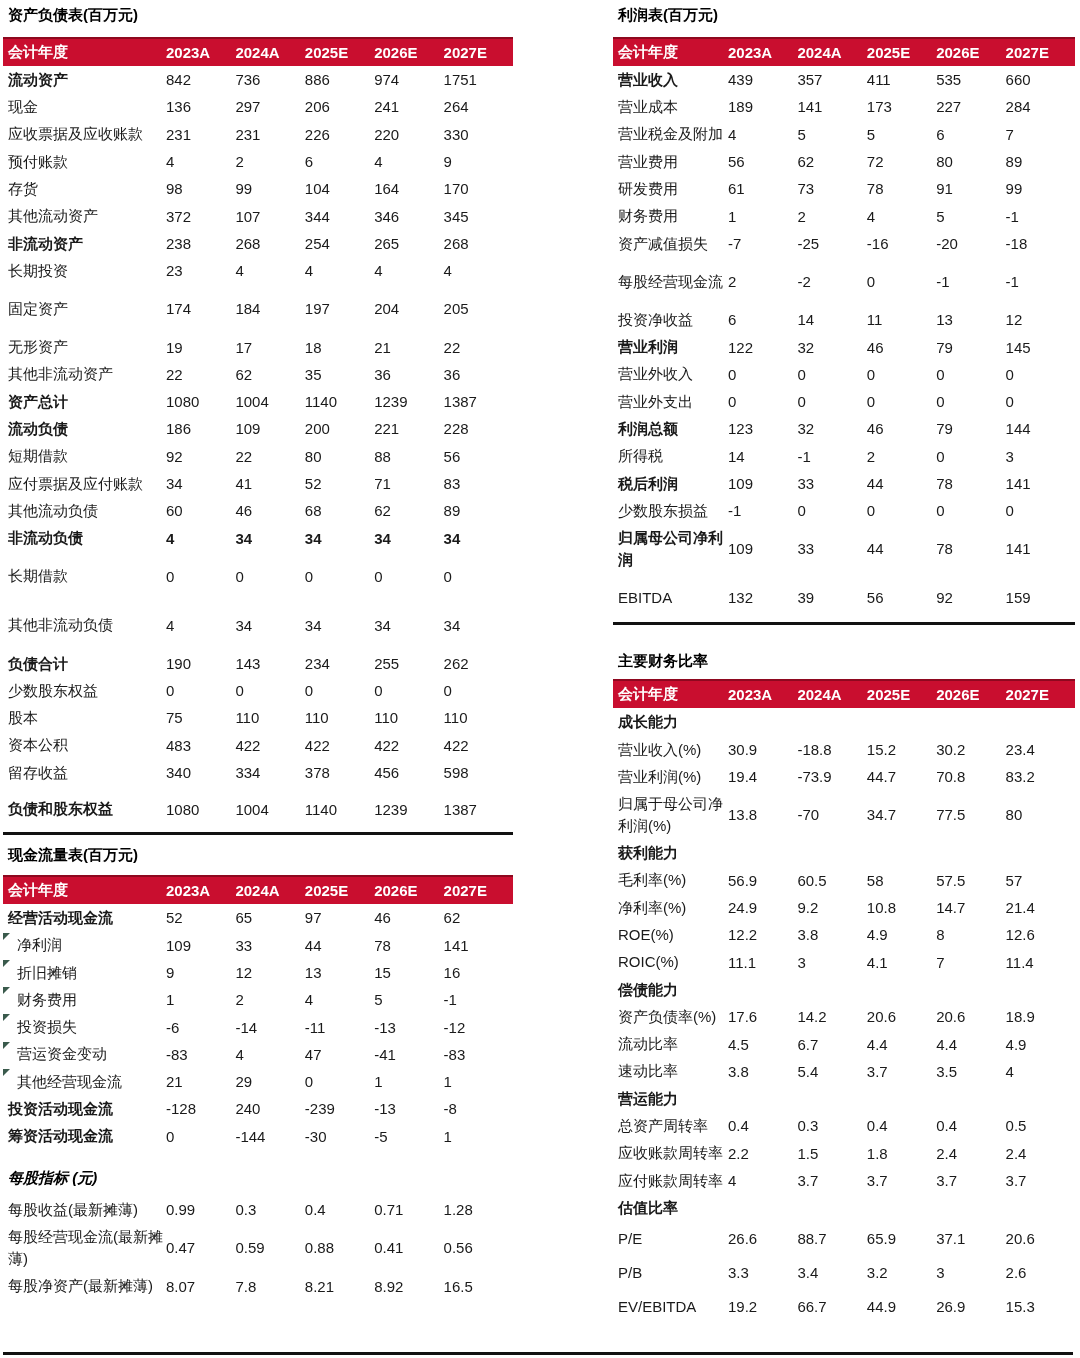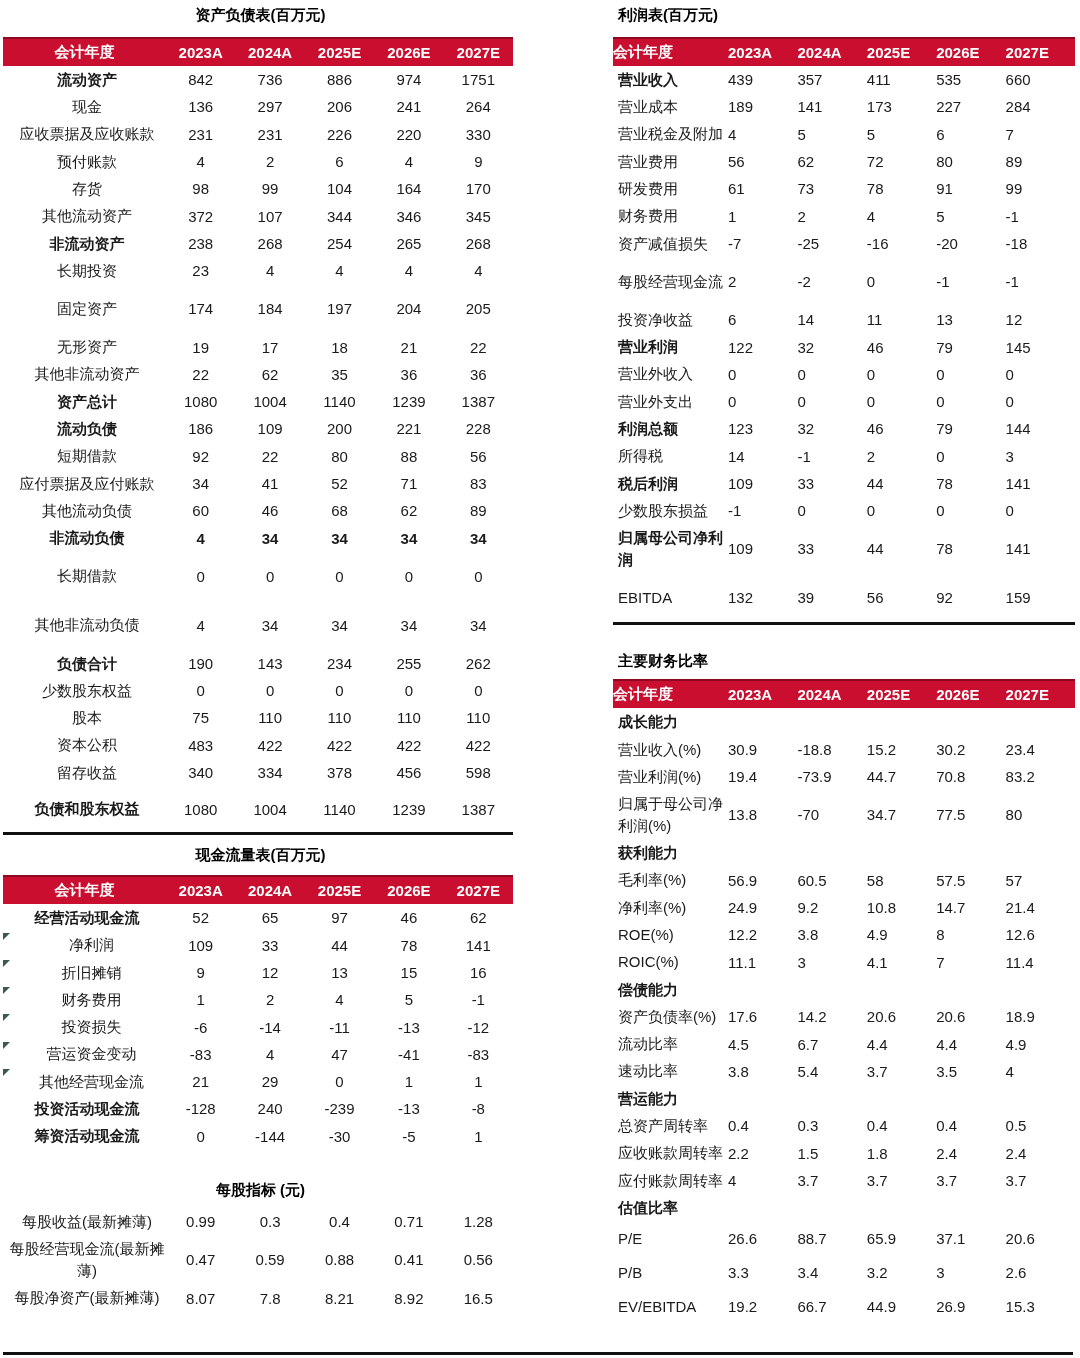--- a/index.html
+++ b/index.html
@@ -4,40 +4,40 @@
 <style>
   html,body{margin:0;padding:0;}
   body{
     width:1080px;height:1358px;background:#ffffff;position:relative;
     font-family:"Liberation Sans","DejaVu Sans",sans-serif;
     color:#1a1a1a;font-size:15px;
     -webkit-font-smoothing:antialiased;
   }
   .page{position:absolute;inset:0;}
   .col{position:absolute;top:0;}
-  #col-left{left:3px;width:510px;text-align:center;--lw:163px;}
+  #col-left{left:3px;width:510px;--lw:163px;}
   #col-right{left:613px;width:462px;--lw:115px;}
 
   .tbl-title{
     font-size:15px;font-weight:bold;margin:0;padding:0 0 0 5px;
     height:20px;line-height:20px;color:#000;
   }
   #t-balance .tbl-title, #t-income .tbl-title{margin-top:5px;margin-bottom:12px;}
   #t-cashflow .tbl-title{margin-top:10px;margin-bottom:10px;}
   #t-ratios .tbl-title{margin-top:26px;margin-bottom:8px;}
-  #t-pershare .tbl-title{margin-top:30px;margin-bottom:8px;}
+  #t-pershare .tbl-title{margin-top:18px;margin-bottom:8px;font-style:italic;}
 
   .band{
     display:grid;grid-template-columns:var(--lw) repeat(5,1fr);
     align-items:center;height:27px;
     background:var(--band-bg);border-top:2px solid var(--band-edge);
     color:#fff;font-weight:bold;
   }
   .band .hc{white-space:nowrap;}
-  .band .hc.label{}
+  .band .hc.label{padding-left:5px;}
 
   .row{
     display:grid;grid-template-columns:var(--lw) repeat(5,1fr);
     align-items:center;height:27.3px;position:relative;
   }
   .row.tall{height:49px;}
   .row.h46{height:46px;}
   .row.h34{height:34px;}
   .row.h28{height:28px;}
   .cell{white-space:nowrap;}

